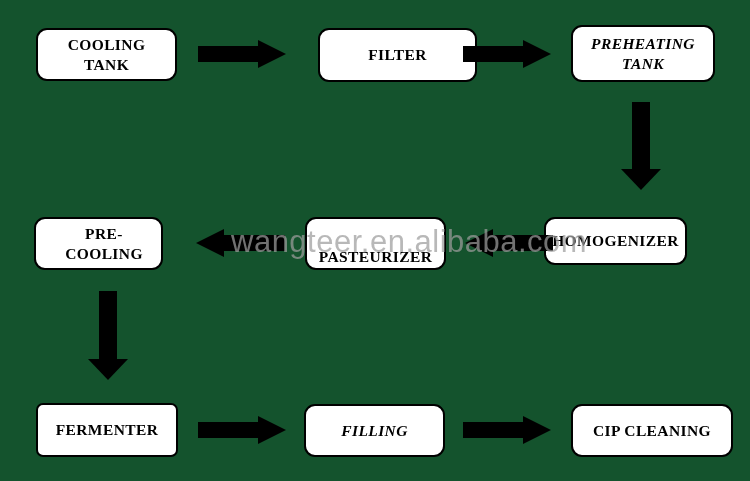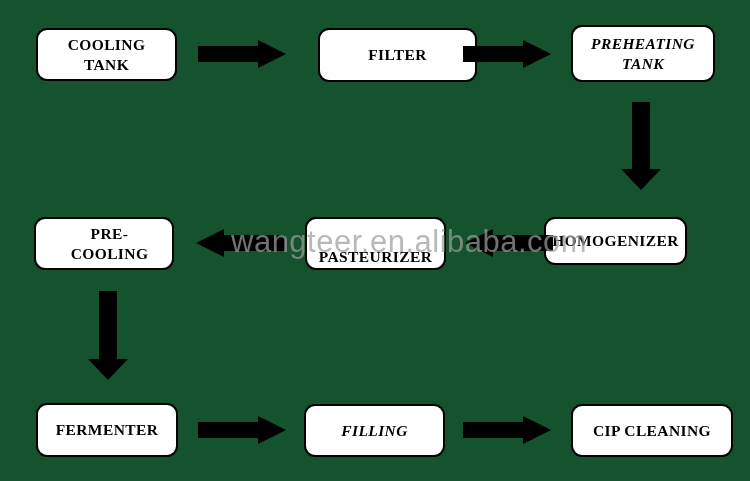--- a/index.html
+++ b/index.html
@@ -119,33 +119,33 @@
   </div>
 
   <div class="node" style="left:318px; top:28px; width:159px; height:54px;">
     <span class="label">FILTER</span>
   </div>
 
   <div class="node" style="left:571px; top:25px; width:144px; height:57px;font-style:italic;">
     <span class="label">PREHEATING TANK</span>
   </div>
 
-  <div class="node" style="left:34px; top:217px; width:140px; height:53px;padding-left:17px;">
+  <div class="node" style="left:34px; top:217px; width:129px; height:53px;padding-left:17px;">
     <span class="label">PRE-COOLING</span>
   </div>
 
   <div class="node" style="left:305px; top:217px; width:141px; height:53px;align-items:flex-end;">
     <span class="label">PASTEURIZER</span>
   </div>
 
   <div class="node" style="left:544px; top:217px; width:143px; height:48px;">
     <span class="label">HOMOGENIZER</span>
   </div>
 
-  <div class="node" style="left:36px; top:403px; width:142px; height:54px;">
+  <div class="node" style="left:36px; top:403px; width:142px; height:54px;border-radius:7px;">
     <span class="label">FERMENTER</span>
   </div>
 
   <div class="node" style="left:304px; top:404px; width:141px; height:53px;font-style:italic;">
     <span class="label">FILLING</span>
   </div>
 
   <div class="node" style="left:571px; top:404px; width:162px; height:53px;align-items:center;">
     <span class="label">CIP CLEANING</span>
   </div>

